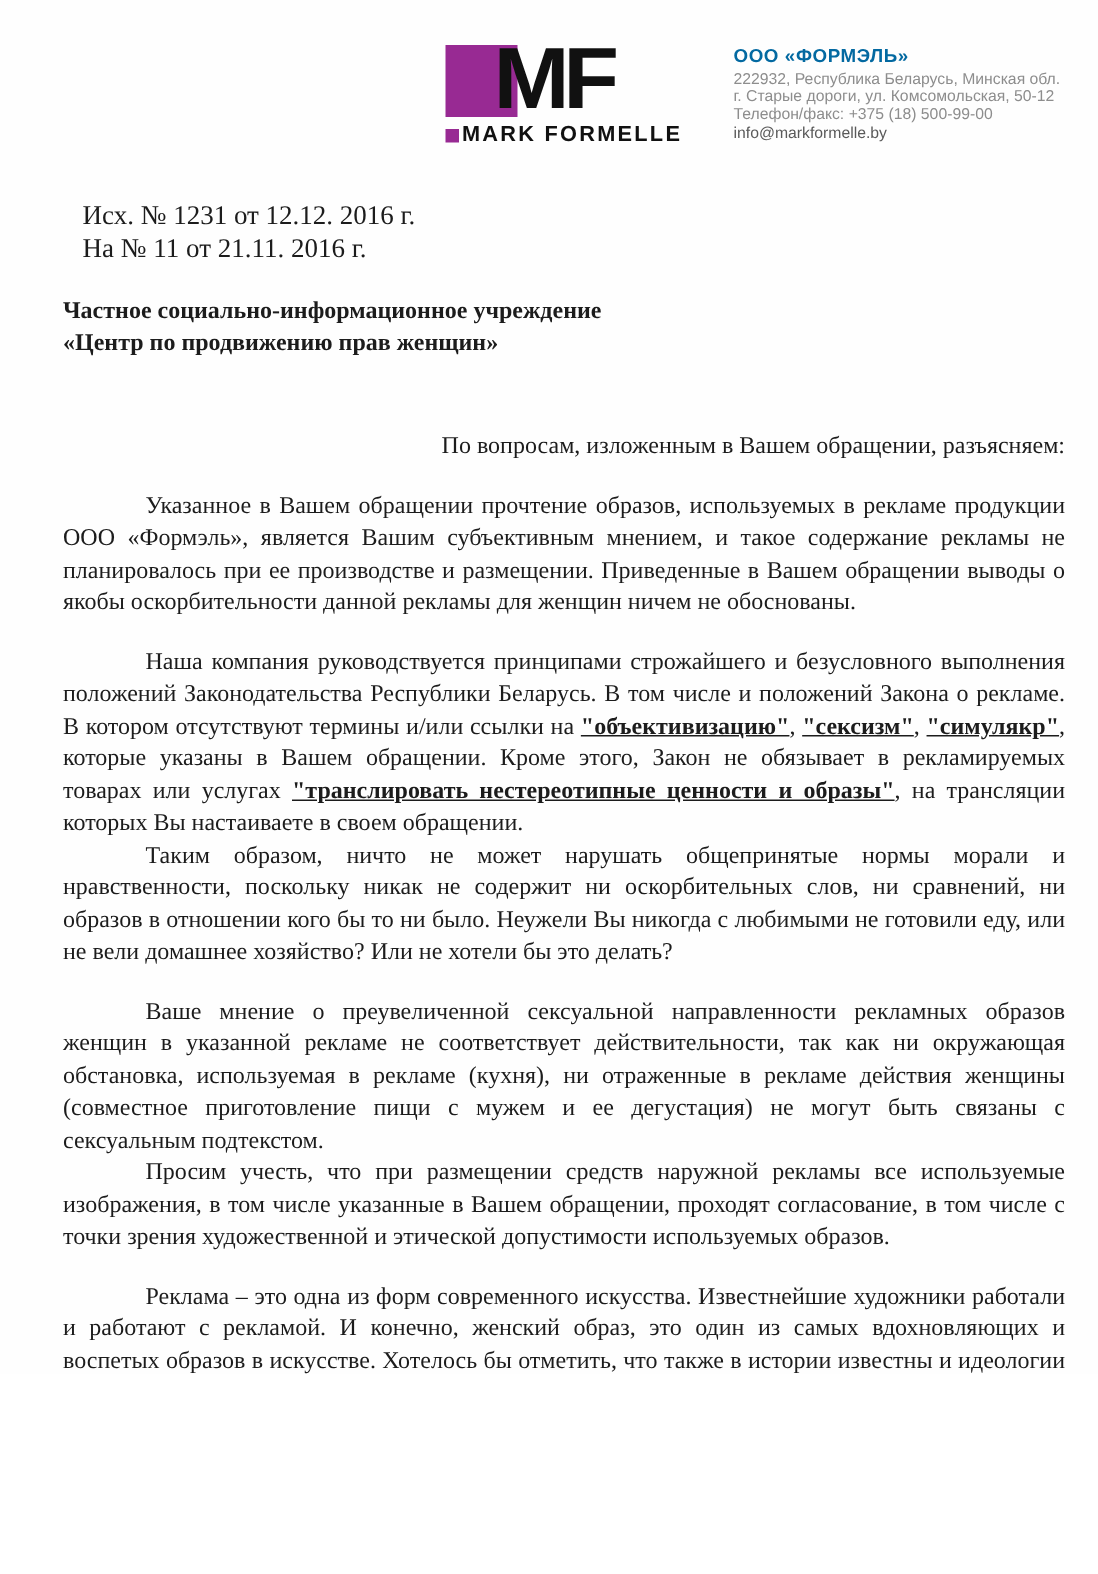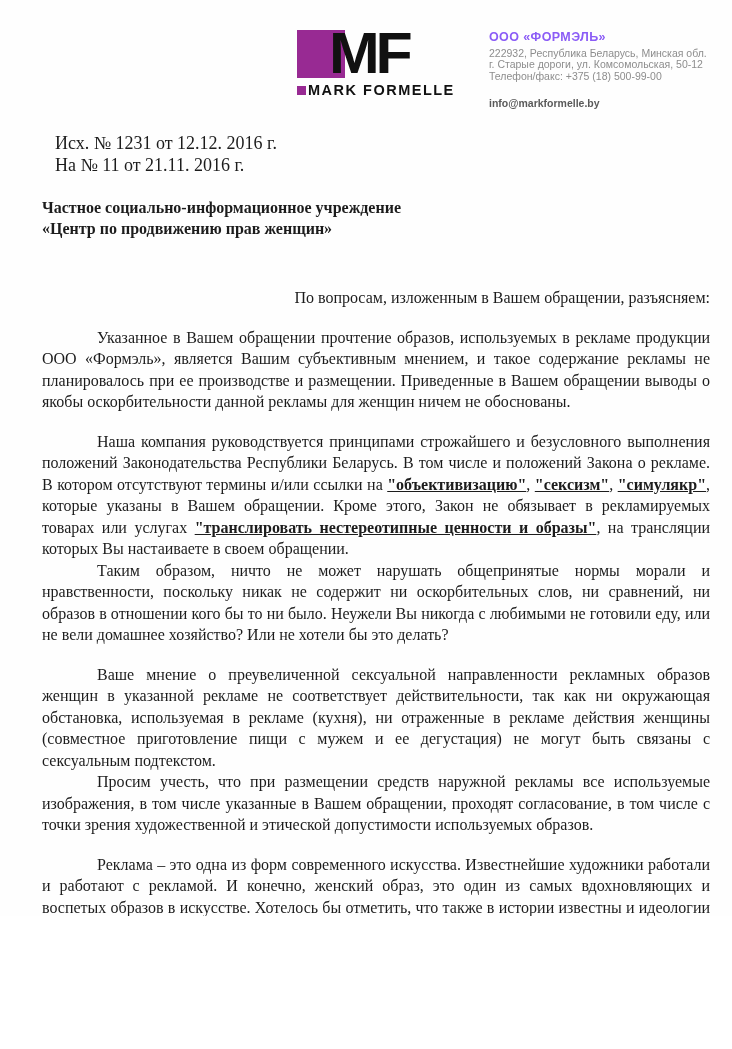--- a/index.html
+++ b/index.html
@@ -64,29 +64,29 @@
     font-family: "Liberation Sans", sans-serif;
     margin-left: 22px;
     padding-top: 2px;
     color: #8d8d8d;
     font-size: 10.5px;
     line-height: 11.5px;
     white-space: nowrap;
   }
   .contact .co-name {
     font-weight: 700;
-    color: #8b5cf6;
+    color: #0369a1;
     font-size: 12.5px;
     letter-spacing: .4px;
     margin-bottom: 4px;
   }
   .contact .co-email {
-    font-weight: 700;
+    font-weight: 400;
     color: #5a5a5a;
-    margin-top: 16px;
+    margin-top: 2px;
   }
 
   
   .refs {
     margin-top: 24px;
     margin-left: 13px;
     font-size: 18px;
     line-height: 22px;
   }
 

